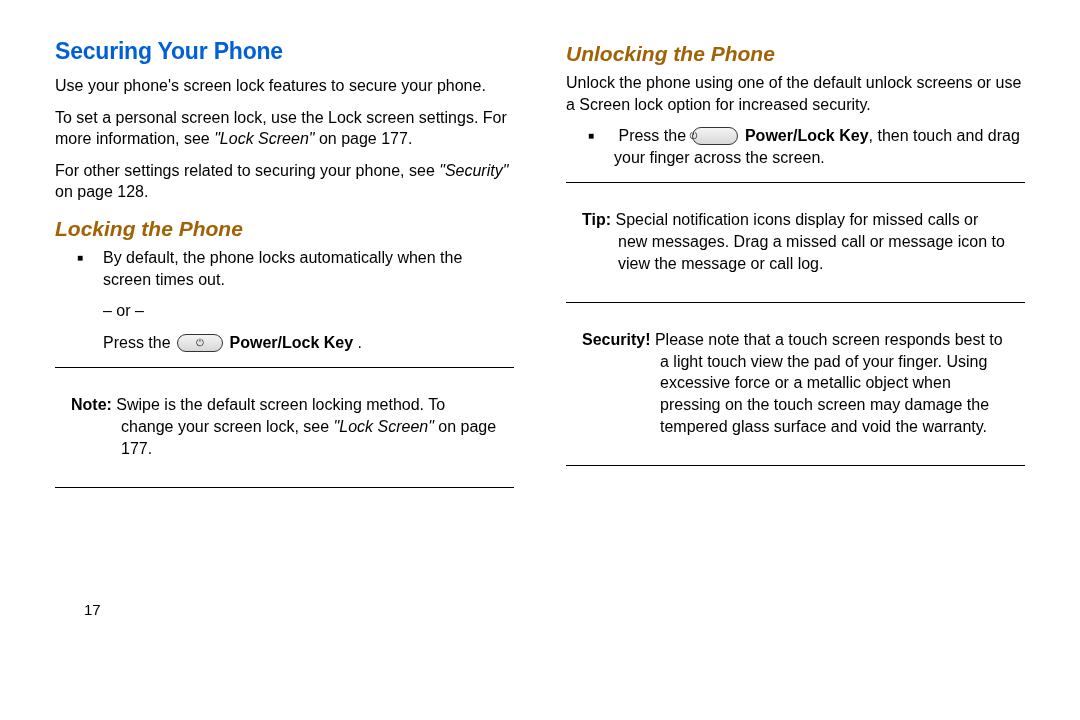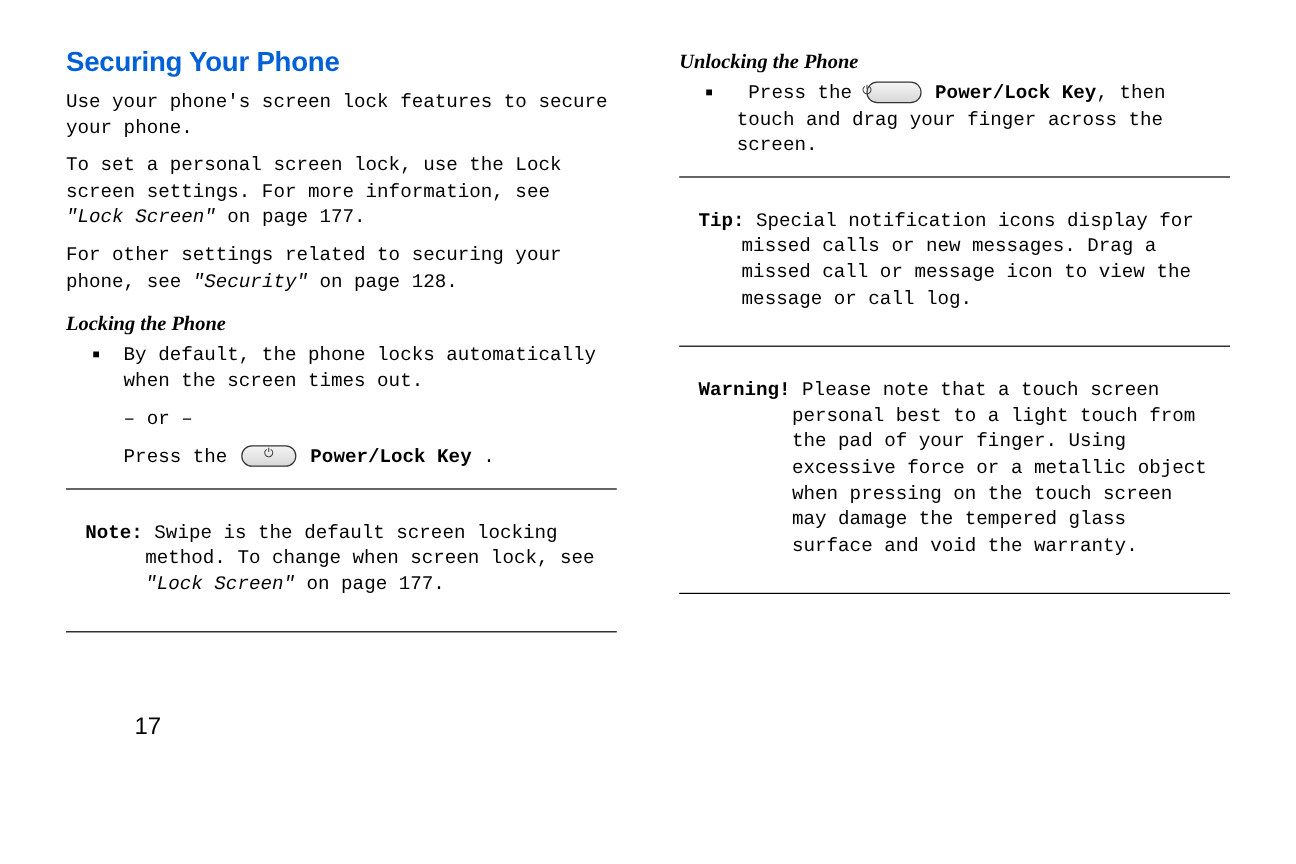--- a/index.html
+++ b/index.html
@@ -26,32 +26,31 @@
   }
   h1 {
     font-family: Arial, Helvetica, sans-serif;
     font-weight: 900;
     color: #0060d6;
     font-size: 23px;
     margin: 0 0 10px 0;
     letter-spacing: -0.2px;
   }
   h2 {
-    font-family: Liberation Serif, serif;
+    font-family: Liberation Sans, sans-serif;
     font-weight: bold;
     font-style: italic;
-    color: #000000;
-    font-size: 17px;
+    color: #a16207;
+    font-size: 21px;
     margin: 14px 0 6px 0;
   }
   p {
     font-size: 16px;
     line-height: 1.35;
     margin: 6px 0 10px 0;
-    font-family: Liberation Mono, monospace;
   }
   .indent1 {
     padding-left: 48px;
     text-indent: -26px;
   }
   .indent1-cont {
     padding-left: 48px;
     text-indent: 0;
   }
   .bullet-sq::before {
@@ -95,22 +94,22 @@
   .key-pill .pwr {
     font-size: 10px;
     line-height: 1;
     color: #333;
   }
   .italic { font-style: italic; }
   .bold { font-weight: bold; }
   .pagenum {
     position: absolute;
     bottom: 22px;
-    left: 112px;
-    font-size: 20px;
+    left: 84px;
+    font-size: 15px;
   }
 </style>
 </head>
 <body>
 
 <div class="page">
 
   <div class="col">
     <h1>Securing Your Phone</h1>
 
@@ -131,42 +130,43 @@
     <p class="indent1-cont">– or –</p>
 
     <p class="indent1-cont">
       <span>Press the </span><span class="key-pill">
           <span class="pwr">⏻</span>
         </span> <span class="bold">Power/Lock Key</span><span> .</span>
     </p>
 
     <div class="note-block">
       <p>
-        <span class="bold">Note:</span><span> Swipe is the default screen locking method. To change when screen lock, see </span><span class="italic">"Lock Screen"</span><span> on page 177.</span>
+        <span class="bold">Note:</span><span> Swipe is the default screen locking method. To change your screen lock, see </span><span class="italic">"Lock Screen"</span><span> on page 177.</span>
       </p>
     </div>
   </div>
 
   <div class="col">
     <h2 style="margin-top:4px">Unlocking the Phone</h2>
 
+    <p>Unlock the phone using one of the default unlock screens or use a Screen lock option for increased security.</p>
 
     <p class="indent1 bullet-sq">
       <span>Press the </span><span class="key-pill">
           <span class="pwr">⏻</span>
         </span> <span class="bold">Power/Lock Key</span><span>, then touch and drag your finger across the screen.</span>
     </p>
 
     <div class="note-block">
       <p style="padding-left:36px;text-indent:-36px">
         <span class="bold">Tip:</span><span> Special notification icons display for missed calls or new messages. Drag a missed call or message icon to view the message or call log.</span>
       </p>
     </div>
 
     <div class="note-block warn-block" style="border-top:none;margin-top:-14px">
       <p>
-        <span class="bold">Warning!</span><span> Please note that a touch screen personal best to a light touch from the pad of your finger. Using excessive force or a metallic object when pressing on the touch screen may damage the tempered glass surface and void the warranty.</span>
+        <span class="bold">Security!</span><span> Please note that a touch screen responds best to a light touch view the pad of your finger. Using excessive force or a metallic object when pressing on the touch screen may damage the tempered glass surface and void the warranty.</span>
       </p>
     </div>
   </div>
 
   <div class="pagenum">17</div>
 </div>
 
 </body></html>

